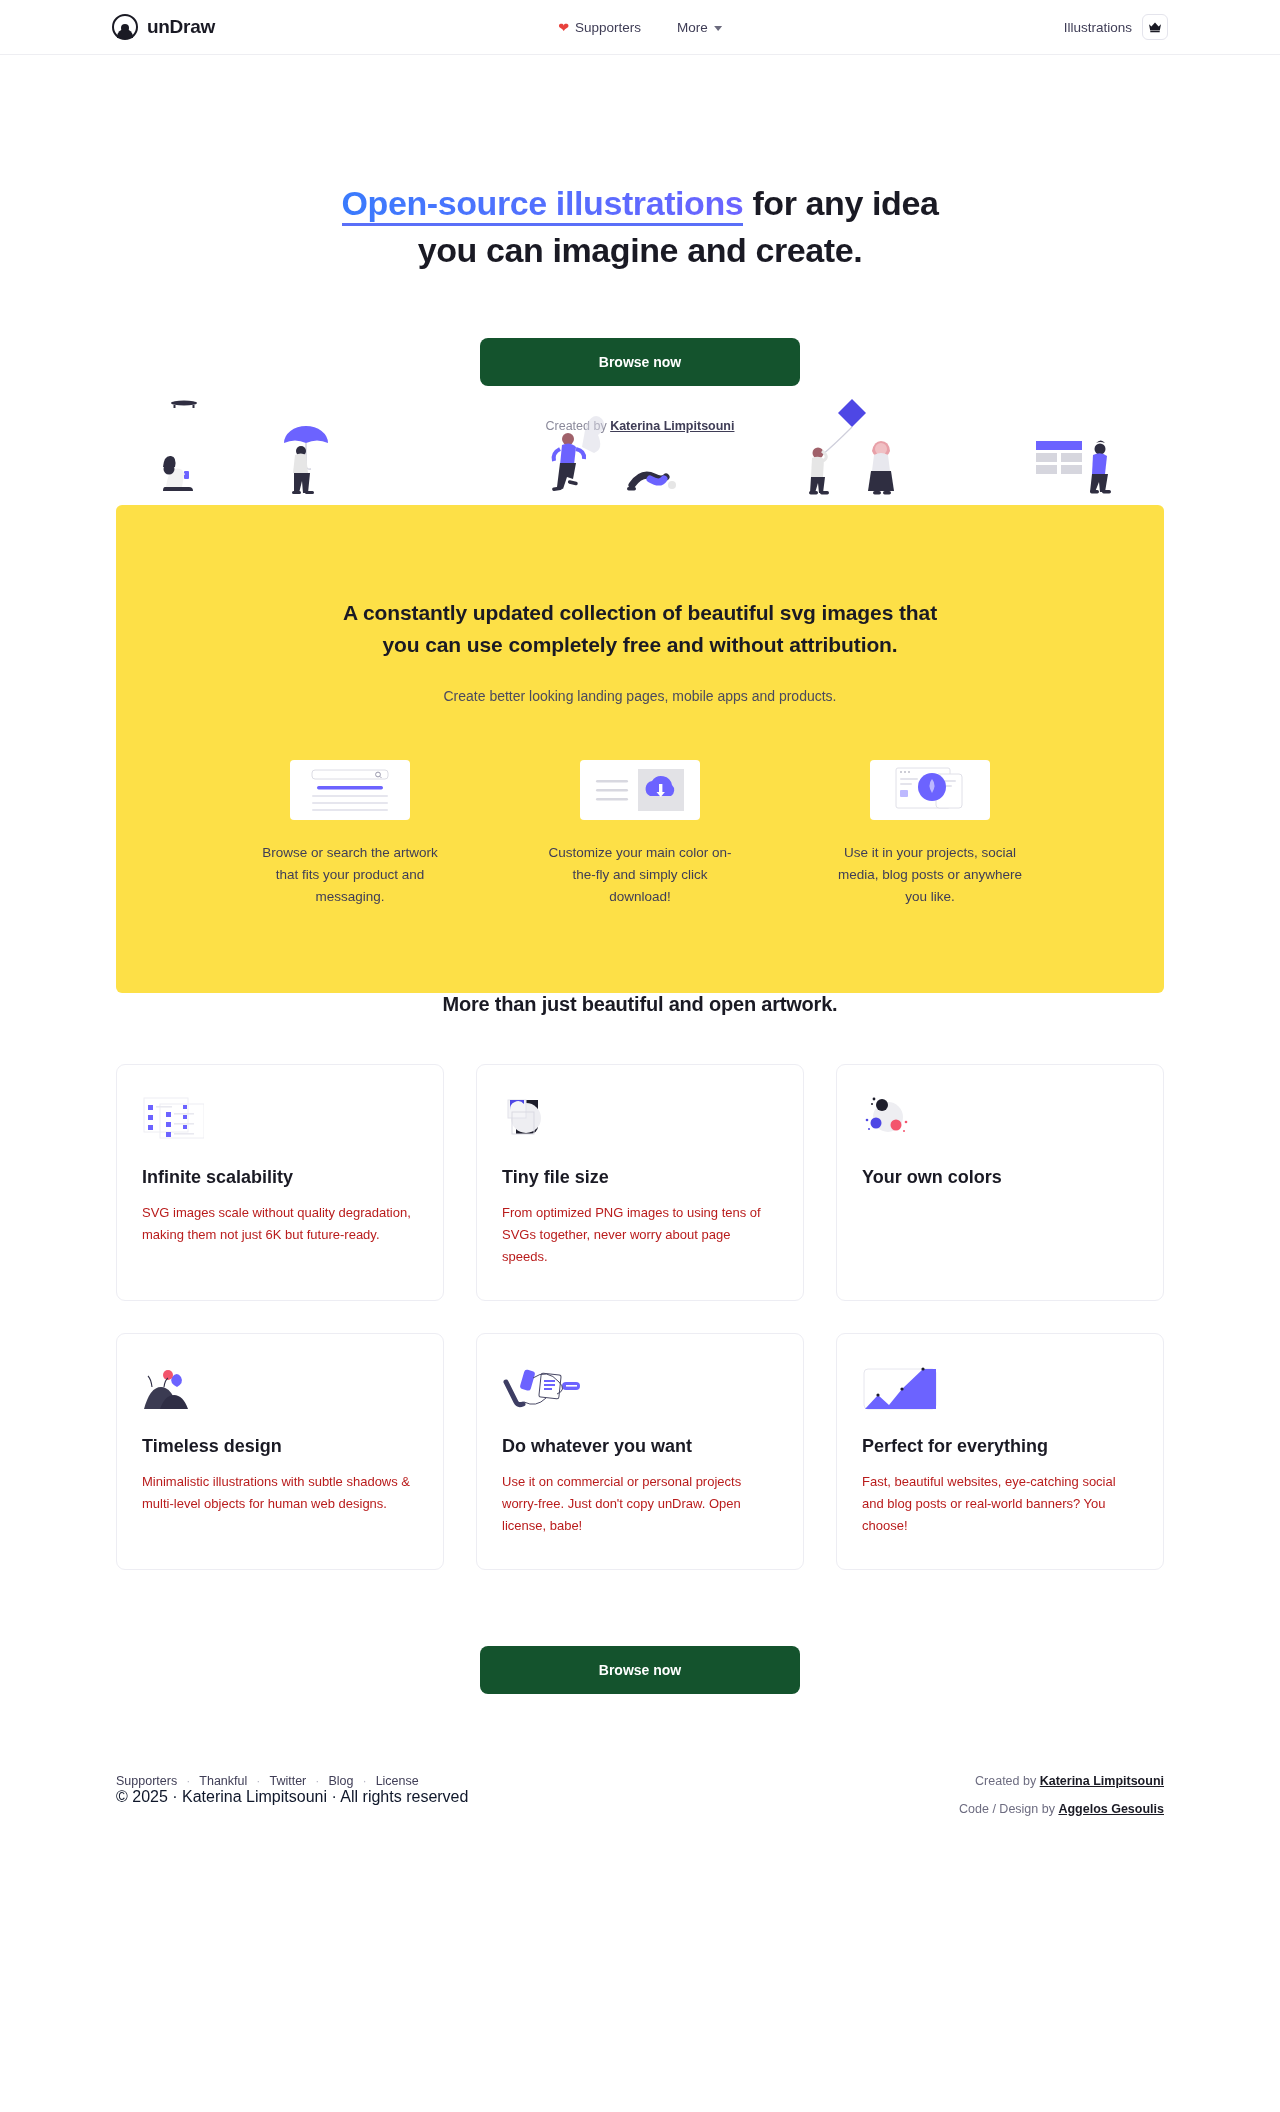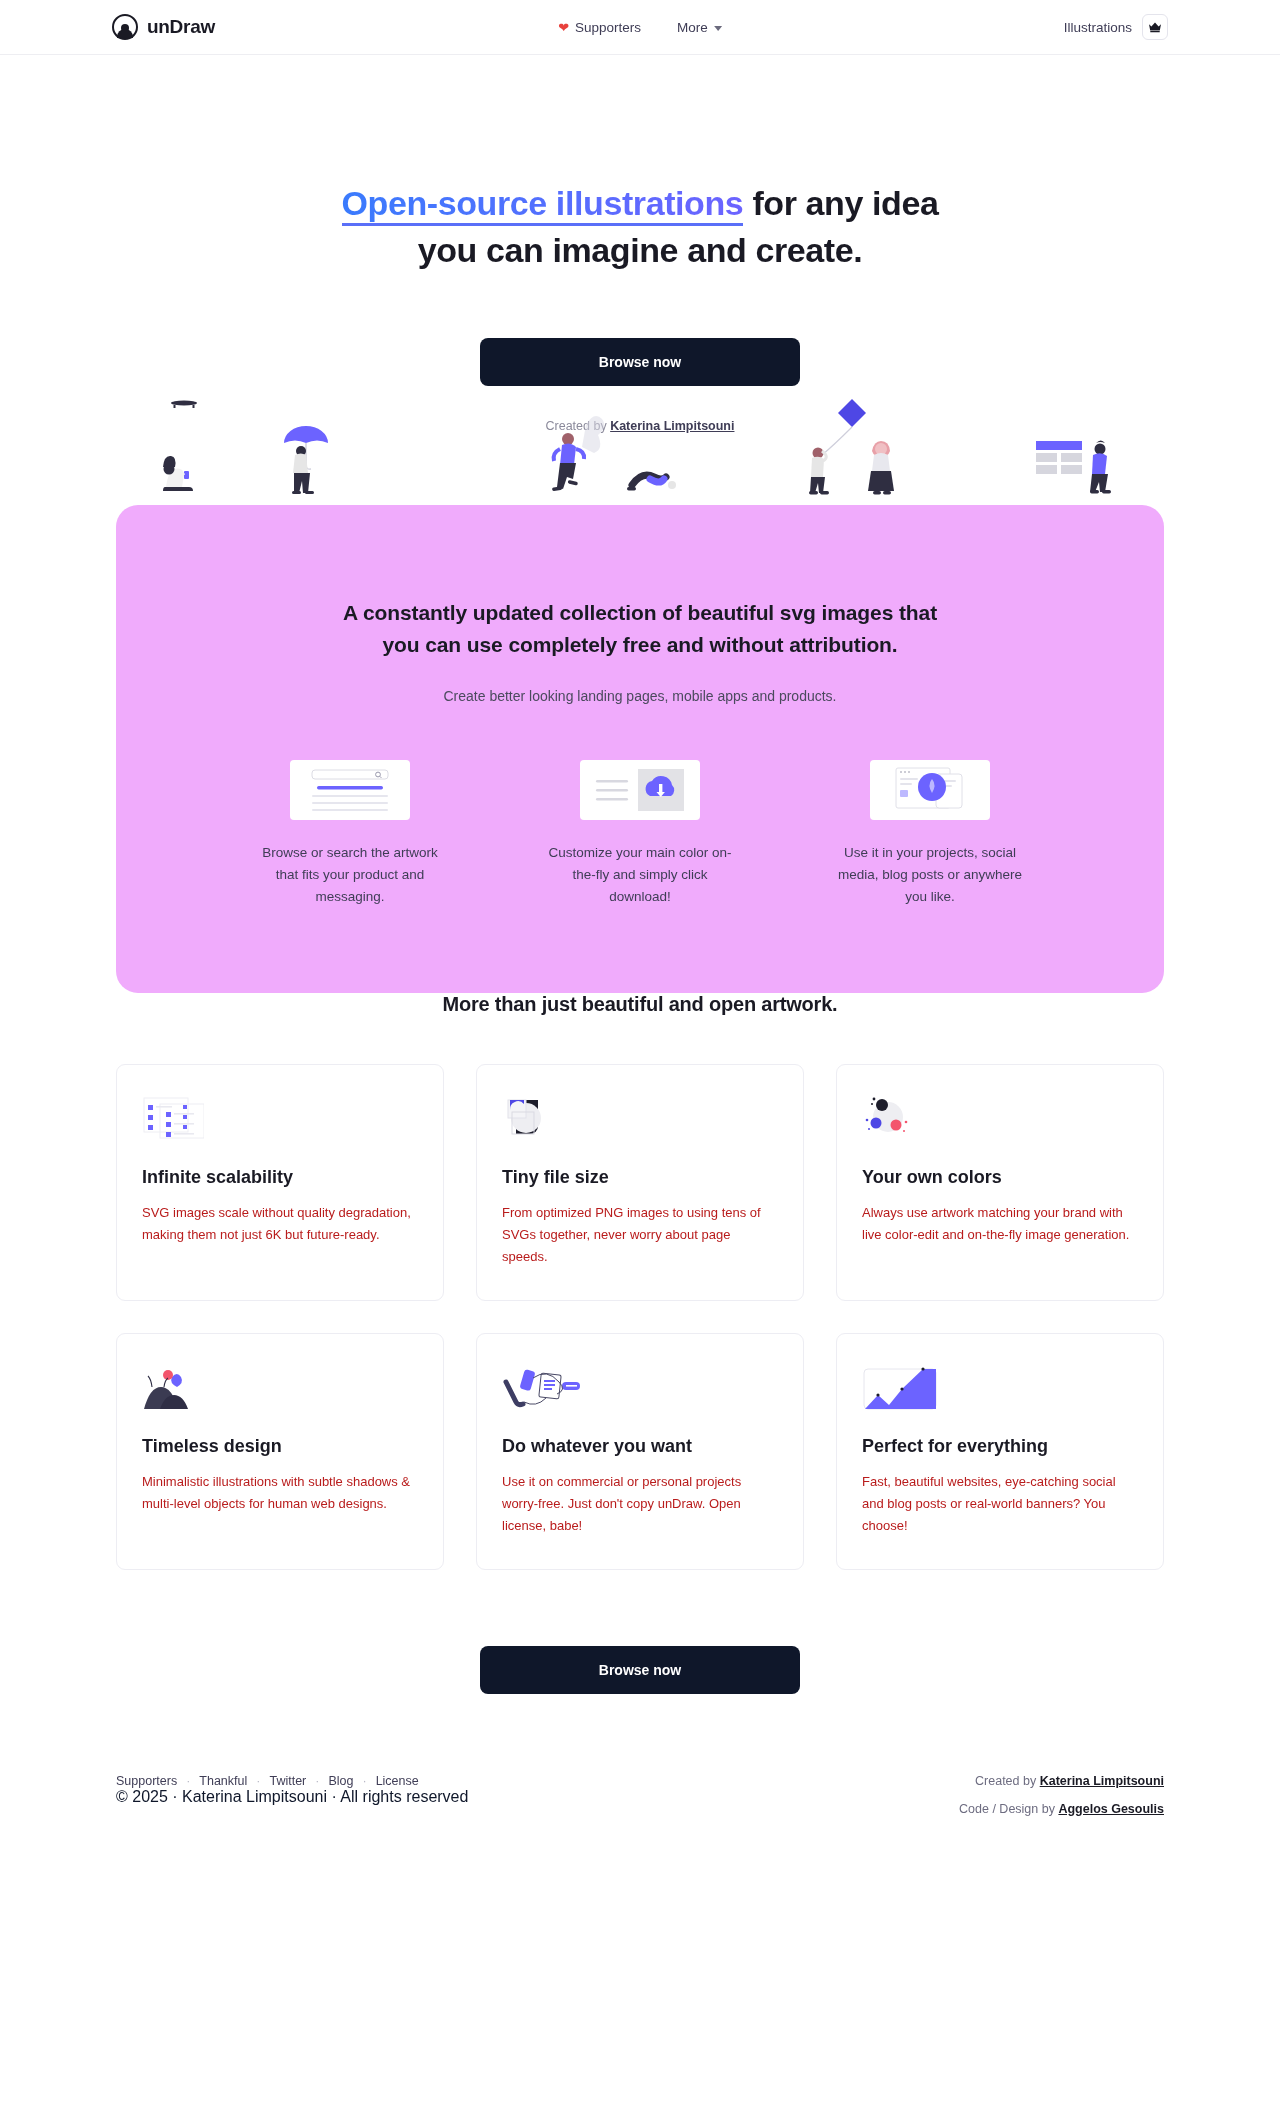--- a/index.html
+++ b/index.html
@@ -86,21 +86,21 @@
     -webkit-background-clip: text; background-clip: text;
     -webkit-text-fill-color: transparent;
     border-bottom: 3px solid #5a6ff8;
     padding-bottom: 1px;
     cursor: pointer;
   }
   .btn-primary {
     display: block;
     width: 320px; height: 48px; line-height: 48px;
     margin: 64px auto 0;
-    background: #0f172a; color: #fff;
+    background: #14532d; color: #fff;
     border: none; border-radius: 8px;
     font-size: 14px; font-weight: bold;
     font-family: "Liberation Sans", sans-serif;
     cursor: pointer;
   }
   .byline { margin-top: 33px; font-size: 12.5px; color: #8b8a9b; }
   .byline a { color: #3f3d56; font-weight: bold; text-decoration: underline; cursor: pointer; }
 
   
   .panel-wrap { position: relative; margin-top: 72px; }
@@ -108,22 +108,22 @@
     position: absolute;
     left: 116px; right: 116px;
     bottom: 100%;
     height: 110px;
     pointer-events: none;
   }
   .strip svg { display: block; width: 100%; height: 110px; }
 
   .panel {
     margin: 0 116px;
-    background: #f0abfc;
-    border-radius: 22px;
+    background: #fde047;
+    border-radius: 6px;
     padding: 92px 0 84px;
     text-align: center;
   }
   .panel h2 {
     font-size: 21px; line-height: 1.55; font-weight: bold;
     color: #1a1a24; letter-spacing: -0.1px;
   }
   .panel .sub { margin-top: 26px; font-size: 14px; color: #4b4a5e; }
 
   .tiles {
@@ -431,21 +431,20 @@
           <circle cx="10" cy="9" r="1" fill="#1d1d2b"></circle>
           <circle cx="14" cy="28" r="5.5" fill="#4e47e5"></circle>
           <circle cx="5" cy="25" r="1.3" fill="#4e47e5"></circle>
           <circle cx="7" cy="34" r="1" fill="#4e47e5"></circle>
           <circle cx="34" cy="30" r="5.5" fill="#f3556d"></circle>
           <circle cx="44" cy="27" r="1.3" fill="#f3556d"></circle>
           <circle cx="42" cy="36" r="1" fill="#f3556d"></circle>
         </svg>
       </div>
       <h3>Your own colors</h3>
-      <p>Always use artwork matching your brand with live color-edit and on-the-fly image generation.</p>
     </div>
 
     <div class="card">
       <div class="card-icon">
         <svg width="62" height="52" viewBox="0 0 62 52">
           <path d="M30 14 q5 -6 9 0 q3 6 -4 10 q-8 -4 -5 -10z" fill="#6c63ff"></path>
           <circle cx="26" cy="12" r="5" fill="#f3556d"></circle>
           <path d="M2 46 q6 -22 17 -22 q11 0 17 22z" fill="#3b3b52"></path>
           <path d="M18 46 q5 -14 14 -14 q9 0 14 14z" fill="#2f2e45"></path>
           <path d="M10 24 q-1 -8 -4 -11" stroke="#2f2e45" stroke-width="1.1" fill="none"></path>

